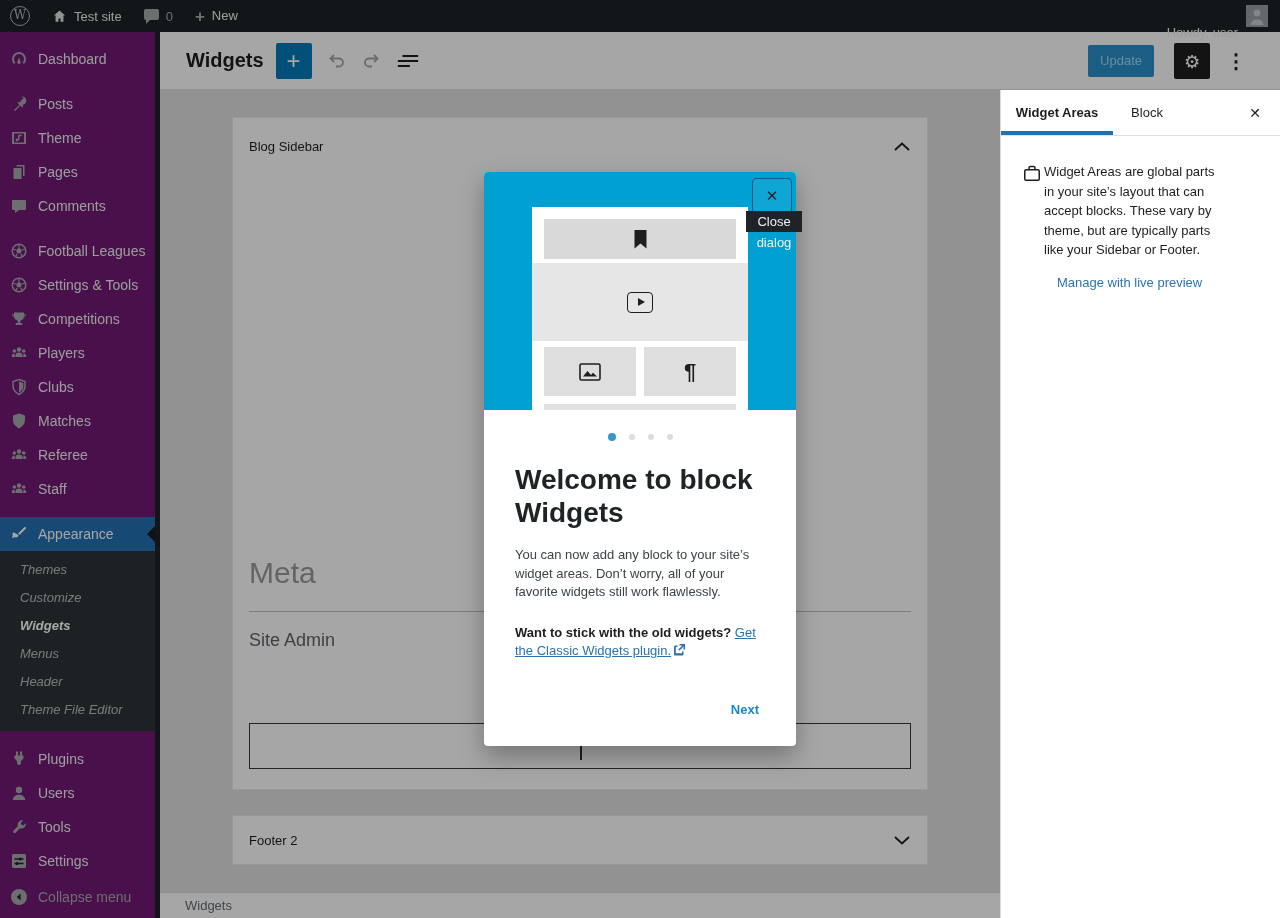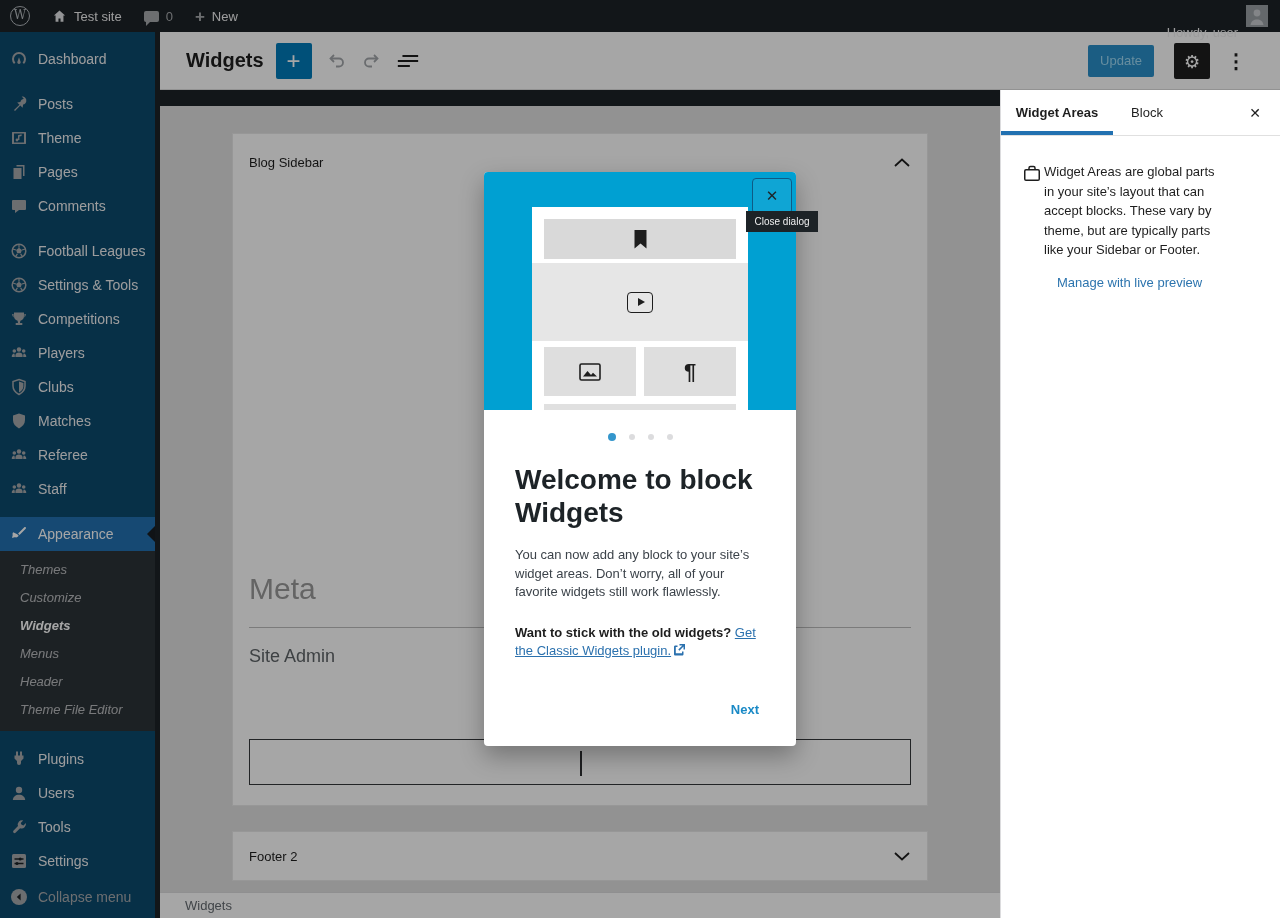--- a/index.html
+++ b/index.html
@@ -8,33 +8,33 @@
     width:1280px; height:918px; position:relative; overflow:hidden;
     font-family:"Liberation Sans", sans-serif; background:#1d2327;
   }
   
   #admin-bar { position:absolute; left:0; top:0; width:1280px; height:32px;
     background:#1d2327; display:flex; align-items:center; color:#f0f0f1;
     font-size:13px; z-index:10; }
   .wp-logo { width:20px; height:20px; border:1.4px solid #b4b9be; border-radius:50%;
     color:#b4b9be; font-family:"DejaVu Serif", serif; font-size:12px; line-height:17px;
     text-align:center; margin-left:10px; }
-  .ab-item { display:flex; align-items:center; gap:7px; margin-left:22px; cursor:pointer; }
+  .ab-item { display:flex; gap:7px; margin-left:22px; cursor:pointer; }
   .ab-item svg { display:block; }
   .bubble { width:15px; height:11px; background:#a7aaad; border-radius:2px; position:relative; }
   .bubble:after { content:""; position:absolute; left:2px; bottom:-4px;
     border:4px solid transparent; border-top-color:#a7aaad; border-left-color:#a7aaad; }
   .ab-count { color:#a7aaad; }
   .ab-plus { color:#a7aaad; font-size:17px; font-weight:bold; line-height:1; }
   .spacer { flex:1; }
   .howdy { margin-right:8px;margin-top:33px; }
   .avatar { width:22px; height:22px; margin-right:12px; overflow:hidden; }
   
   #side-menu { position:absolute; left:0; top:32px; width:155px; bottom:0;
-    background:#0c4a6e; z-index:10; }
+    background:#701a75; z-index:10; }
   #menu { list-style:none; margin:0; padding:10px 0 0 0; }
   .mi { height:34px; display:flex; align-items:center; gap:9px; padding-left:9px;
     font-size:14px; color:#f0f0f1; cursor:pointer; }
   .mi .ic { width:20px; height:20px; color:#a7aaad; flex:0 0 20px; }
   .mi.gap { margin-top:11px; }
   .mi.active { background:#2271b1; color:#fff; position:relative; }
   .mi.active .ic { color:#fff; }
   .mi.active:after { content:""; position:absolute; right:0; top:50%; margin-top:-8px;
     border:8px solid transparent; border-right:8px solid #191e23; }
   .submenu { background:#2c3338; padding:5px 0 7px 8px;font-style:italic; }
@@ -52,21 +52,21 @@
   .hdr-icon-btn { width:36px; height:36px; background:none; border:none; display:flex;
     align-items:center; justify-content:center; cursor:pointer; }
   .update-btn { margin-left:auto; height:32px; padding:0 12px; background:#2a90c9;
     color:#9ed9f5; border:none; border-radius:2px; font-size:13px; cursor:pointer; }
   .gear-btn { width:36px; height:36px; margin-left:20px; background:#1e1e1e; color:#fff;
     border:none; border-radius:2px; font-size:18px; line-height:36px; cursor:pointer; }
   .kebab-btn { margin-left:10px; background:none; border:none; color:#1e1e1e;
     font-size:20px; font-weight:bold; cursor:pointer; width:24px; }
   
   #canvas { position:absolute; left:160px; top:90px; width:840px; height:802px;
-    background:#e0e0e0; z-index:5;margin-top:16px; }
+    background:#e0e0e0; z-index:5; }
   .panel { position:absolute; left:72px; width:696px; background:#fff;
     border:1px solid #e8e8e8; }
   #blog-panel { top:27px; height:673px; }
   #footer-panel { top:725px; height:50px; }
   .panel-header { height:56px; display:flex; align-items:center; justify-content:space-between;
     padding:0 16px; font-size:13px; font-weight:500; color:#1e1e1e; cursor:pointer; }
   #footer-panel .panel-header { height:48px; }
   .meta-h { position:absolute; left:16px; top:438px; font-size:30px; color:#9a9a9a; }
   .meta-hr { position:absolute; left:16px; right:16px; top:493px; border-top:1px solid #bdbdbd; }
   .site-admin { position:absolute; left:16px; top:512px; font-size:18px; color:#5f6468; cursor:pointer; }
@@ -119,22 +119,22 @@
   .modal-box p { margin:17px 31px 0; font-size:13px; line-height:18.5px; color:#3c434a; }
   .modal-box p.q { margin-top:22px; }
   .modal-box p.q strong { color:#1e1e1e; }
   .classic-link { color:#2b71ae; text-decoration:underline; cursor:pointer; }
   .ext-ic { vertical-align:-1px; margin-left:2px; }
   .next-btn { position:absolute; right:31px; bottom:28px; background:none; border:none;
     color:#1a8ac6; font-size:13px; font-weight:bold; cursor:pointer; }
   .modal-close { position:absolute; top:6px; right:4px; width:40px; height:36px;
     background:rgba(255,255,255,0.06); border:1.5px solid #0e5a85; border-radius:4px;
     color:#1d2327; font-size:15px; cursor:pointer; }
-  .tooltip { position:absolute; left:262px; top:39px; width:72px; height:21px;
-    background:#1d2327; color:#f0f0f1; font-size:10px; line-height:21px;
+  .tooltip { position:absolute; left:262px; top:39px; width:56px; height:21px;
+    background:#1d2327; color:#f0f0f1; font-size:13px; line-height:21px;
     text-align:center; z-index:110; }
   .chev { display:block; }
 </style>
 </head>
 <body>
 
 <div id="admin-bar">
   <span class="wp-logo">W</span>
   <span class="ab-item">
     <svg width="15" height="14" viewBox="0 0 16 14">

